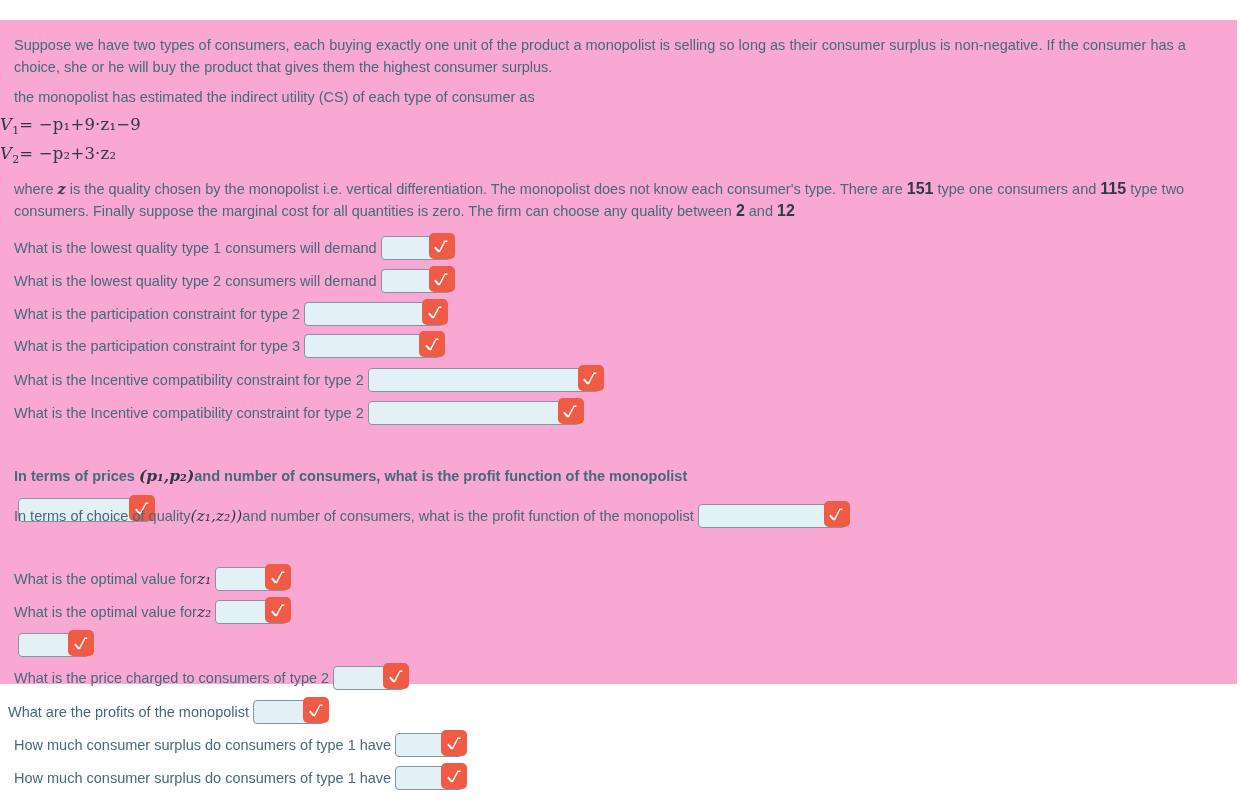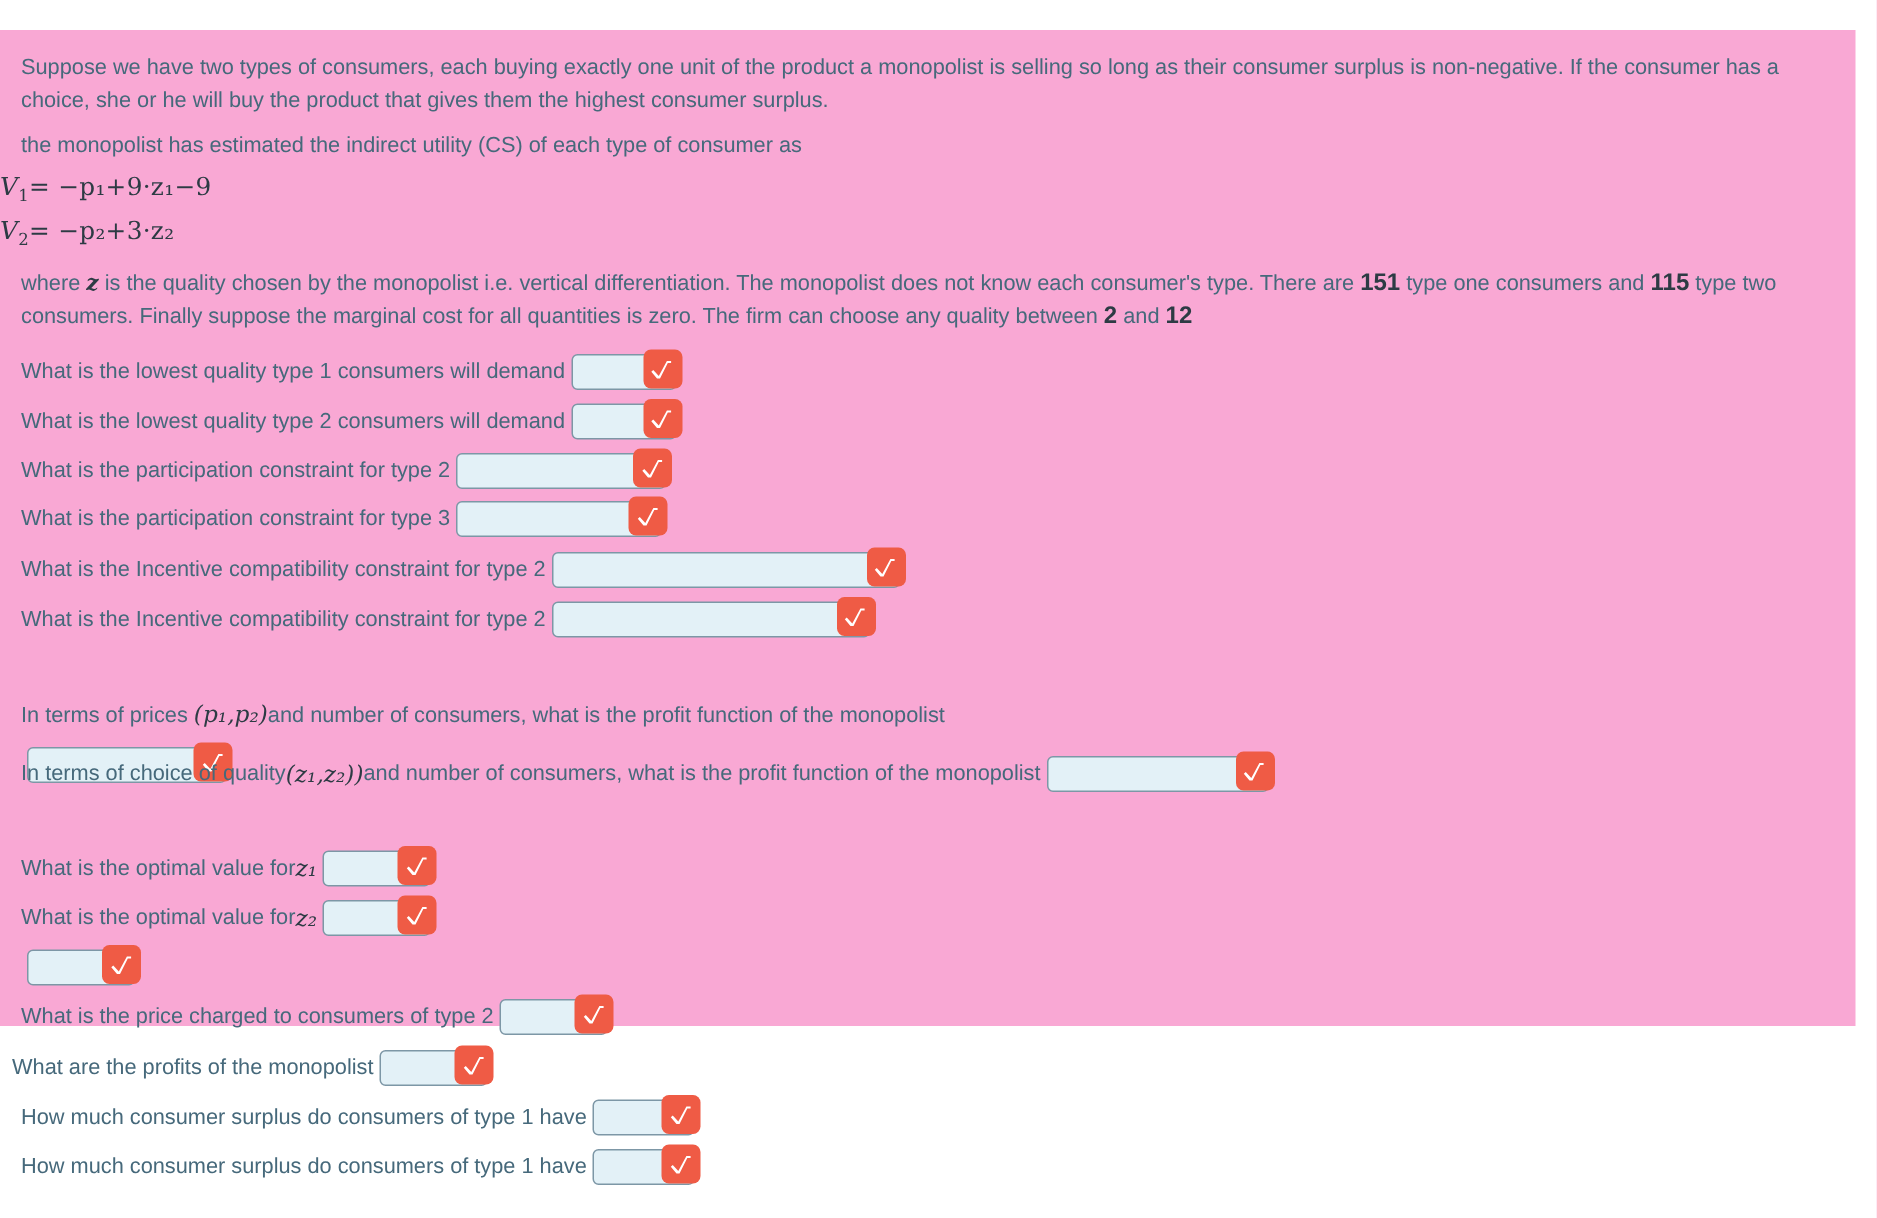--- a/index.html
+++ b/index.html
@@ -95,20 +95,21 @@
     display: flex;
     align-items: center;
     justify-content: center;
   }
   .badge svg { display: block; }
 
   .blockq {
     position: absolute;
     line-height: 22px;
     white-space: nowrap;
+    font-weight: bold;
   }
 </style>
 </head>
 <body>
 
 <div id="page">
 
   <div class="para intro1">Suppose we have two types of consumers, each buying exactly one unit of the product a monopolist is selling so long as their consumer surplus is non-negative. If the consumer has a choice, she or he will buy the product that gives them the highest consumer surplus.</div>
   <div class="para intro2">the monopolist has estimated the indirect utility (CS) of each type of consumer as</div>
 

